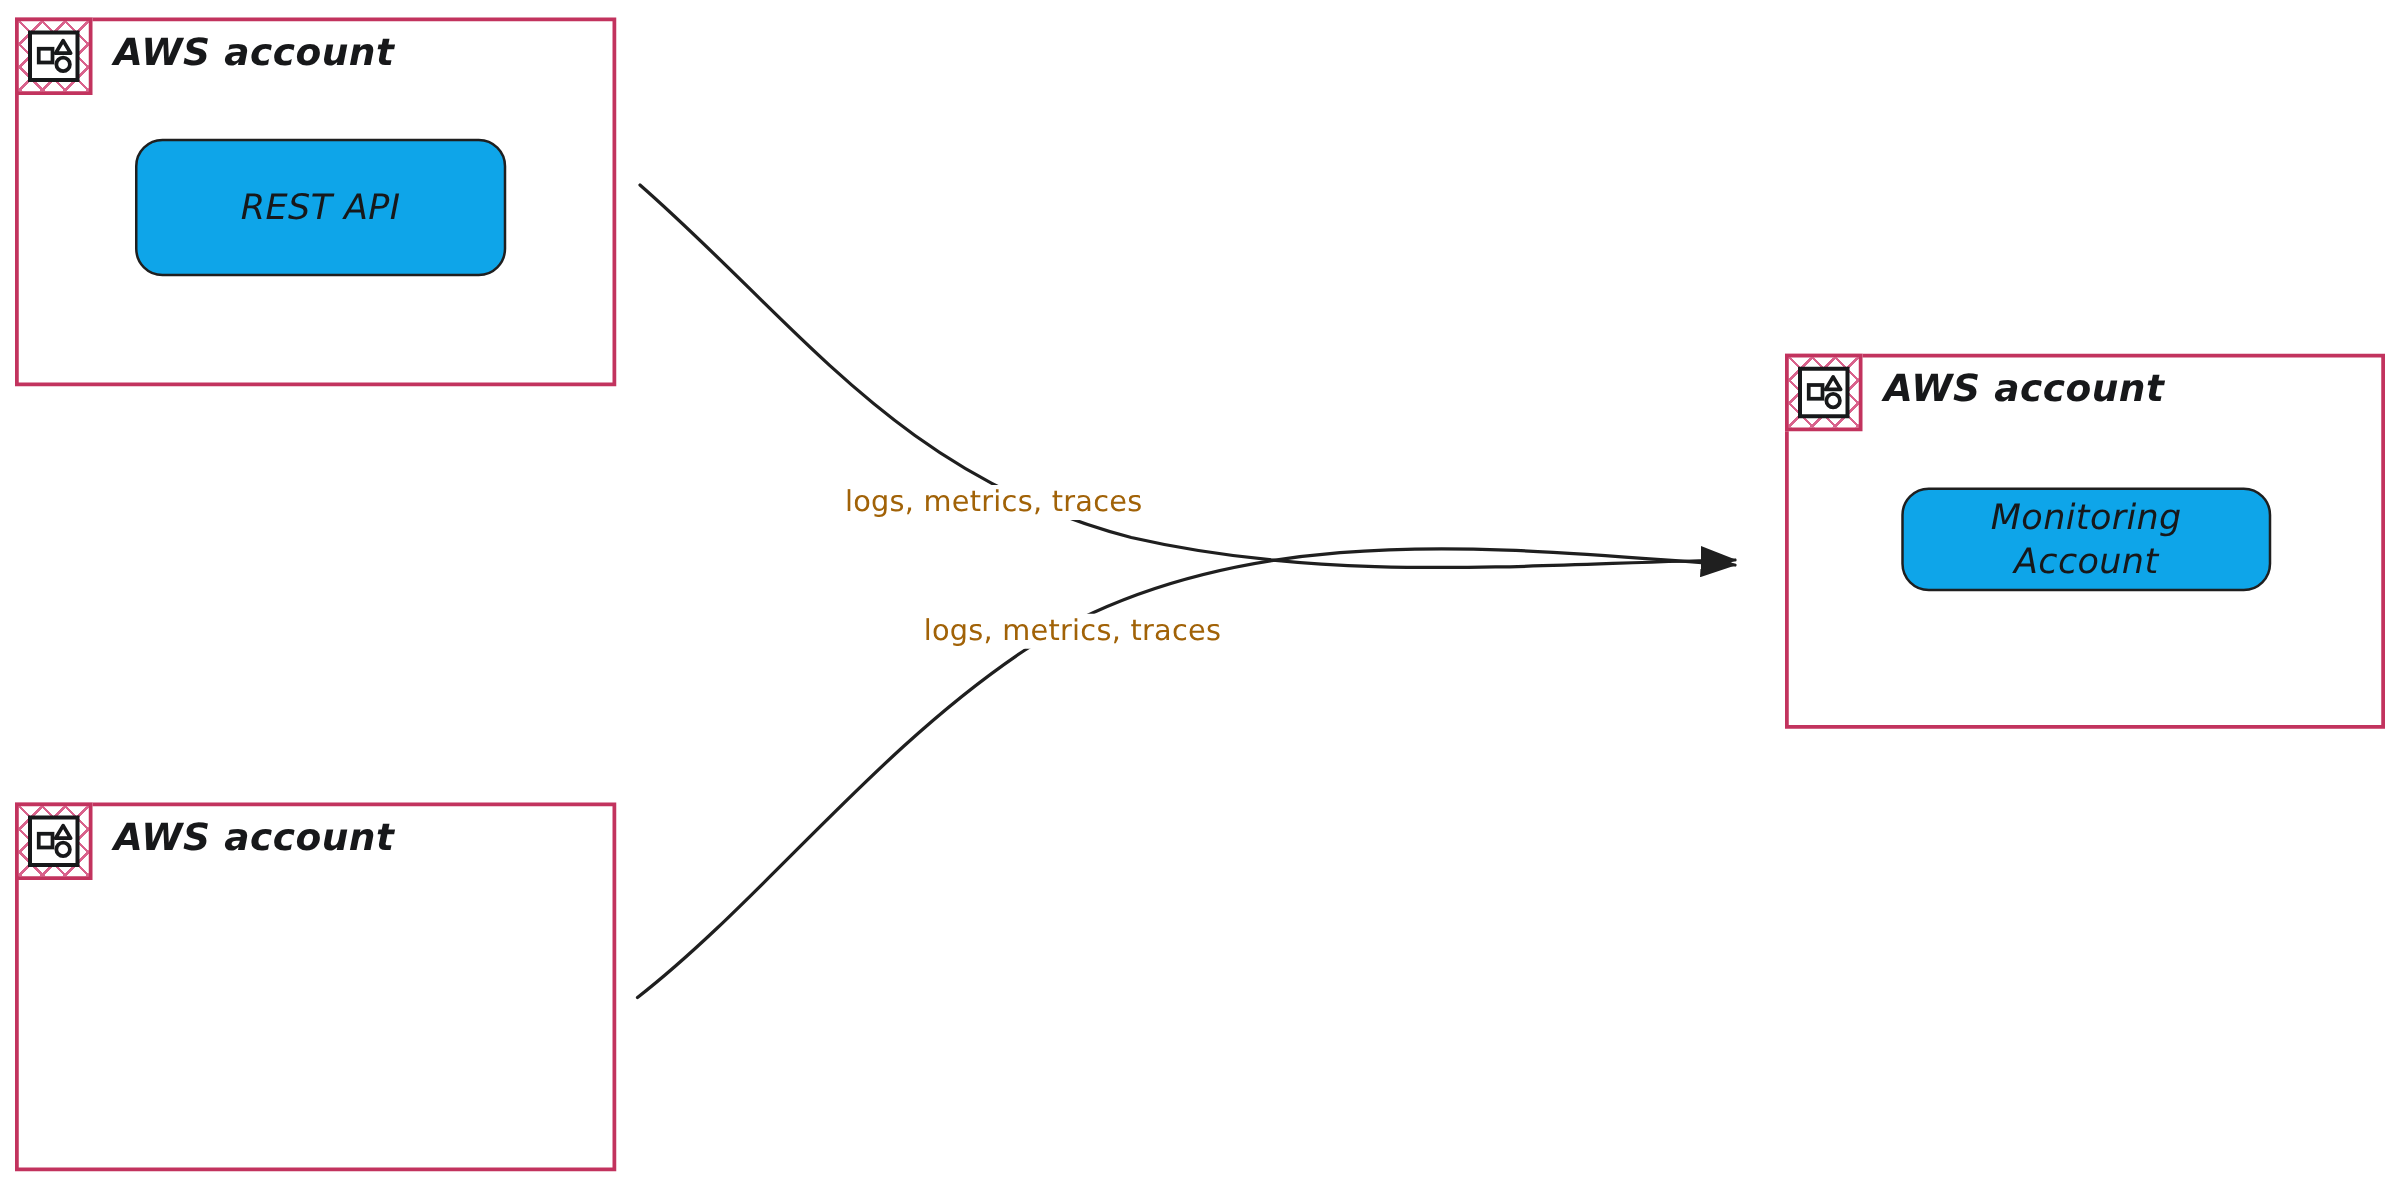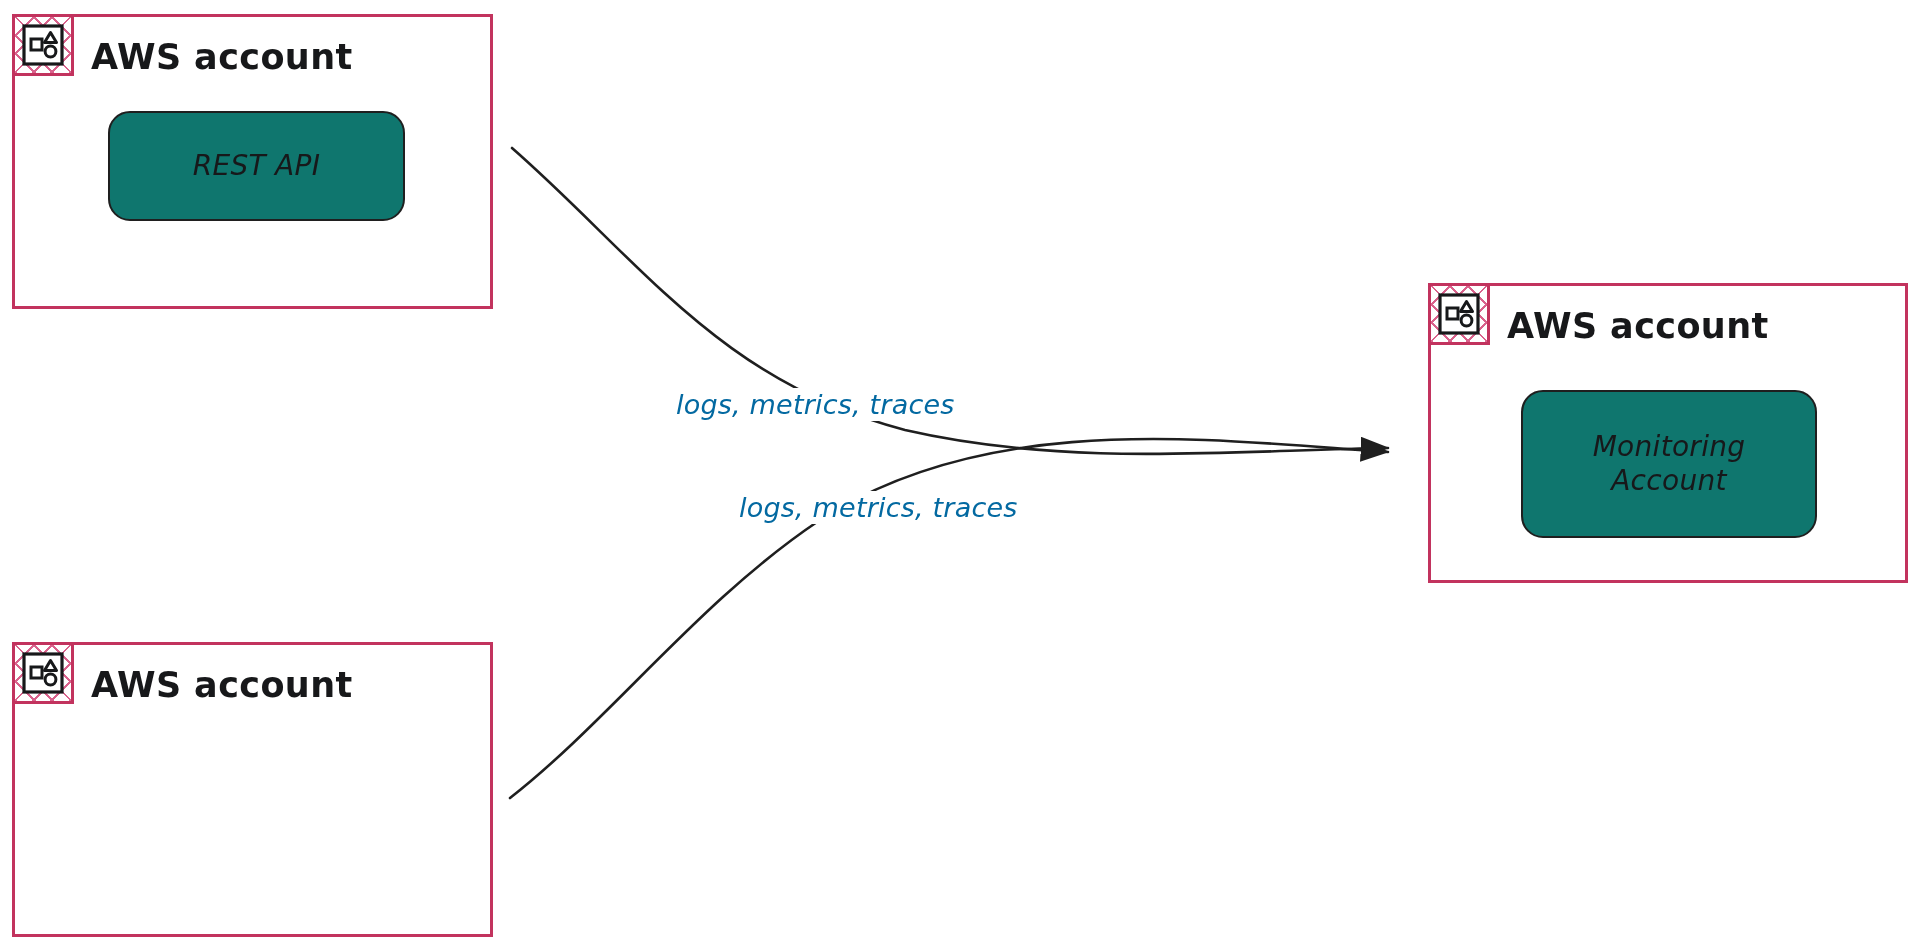--- a/index.html
+++ b/index.html
@@ -54,58 +54,57 @@
     justify-content: center;
   }
   .group-icon svg { display: block; }
 
   
   .group-title {
     position: absolute;
     top: 8px;
     left: 76px;
     font-family: "DejaVu Sans", sans-serif;
-    font-size: 35px;
+    font-size: 30px;
+    font-style: italic;
     font-weight: 600;
     color: #17181a;
     letter-spacing: 0.4px;
     white-space: nowrap;
-    margin-top: 12px;
   }
 
   
   .node {
     position: absolute;
     box-sizing: border-box;
     border: 2.5px solid #1f1f1f;
     border-radius: 22px;
-    background: #0f766e;
+    background: #0ea5e9;
     display: flex;
     align-items: center;
     justify-content: center;
     text-align: center;
   }
   .node-label {
     font-family: "DejaVu Sans", sans-serif;
     font-size: 28px;
     font-style: italic;
     color: #17181a;
     line-height: 1.22;
     letter-spacing: 0.3px;
     padding: 0 10px;
     white-space: pre-line;
   }
 
   
   .edge-label {
     position: absolute;
     font-family: "DejaVu Sans", sans-serif;
-    font-size: 27px;
-    font-style: italic;
-    color: #0369a1;
+    font-size: 23px;
+    color: #a16207;
     white-space: nowrap;
     letter-spacing: 0.2px;
     background: #ffffff;
     padding: 1px 5px;
   }
 </style>
 </head>
 <body>
 
 <div id="canvas">
@@ -161,21 +160,21 @@
       <svg width="44" height="44" viewBox="0 0 44 44" xmlns="http://www.w3.org/2000/svg">
         <rect x="3" y="3" width="38" height="38" fill="#ffffff" stroke="#17181a" stroke-width="3.2"></rect>
         <rect x="10" y="16" width="11" height="11" fill="none" stroke="#17181a" stroke-width="3"></rect>
         <path d="M29.5,9.5 L35.5,19.5 L23.5,19.5 Z" fill="none" stroke="#17181a" stroke-width="3" stroke-linejoin="round"></path>
         <circle cx="29.5" cy="28.5" r="5.4" fill="none" stroke="#17181a" stroke-width="3"></circle>
       </svg>
     </div>
 
     <div class="group-title">AWS account</div>
 
-    <div class="node" style="left:90px; top:104px; width:296px; height:148px;">
+    <div class="node" style="left:90px; top:104px; width:296px; height:83px;">
       <span class="node-label">Monitoring
 Account</span>
     </div>
   </div>
 
   <div class="edge-label" style="left:671px; top:388px;">logs, metrics, traces</div>
 
   <div class="edge-label" style="left:734px; top:491px;">logs, metrics, traces</div>
 
 </div>

